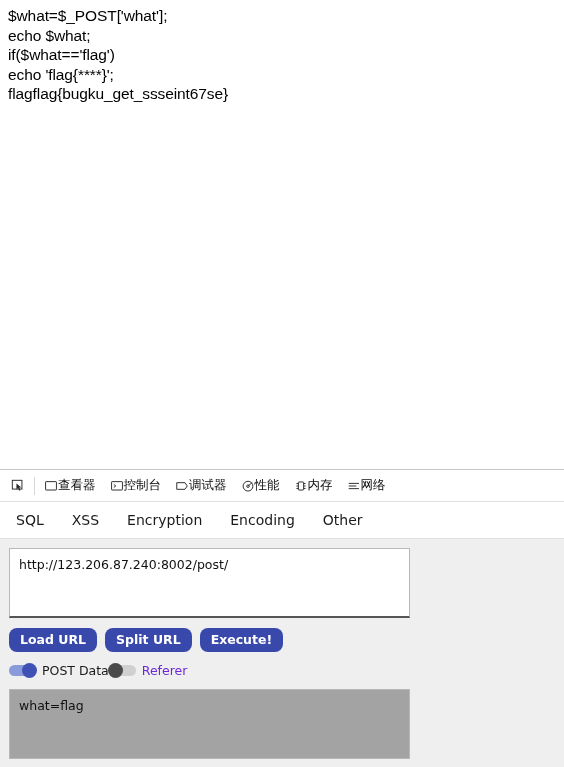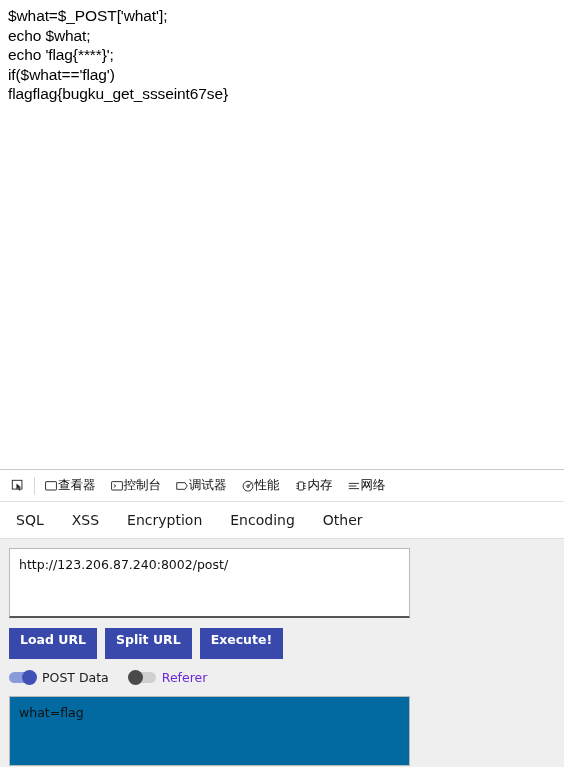--- a/index.html
+++ b/index.html
@@ -135,34 +135,33 @@
 
   .btn-row {
     display: flex;
     gap: 8px;
     margin-top: 10px;
   }
   .hb-btn {
     background: #3949ab;
     color: #ffffff;
     border: none;
-    border-radius: 0;
+    border-radius: 8px;
     font-size: 12.5px;
     font-weight: bold;
-    padding: 5px 11px 12px 11px;
+    padding: 5px 11px 5px 11px;
     cursor: pointer;
     font-family: "DejaVu Sans", "Liberation Sans", sans-serif;
     line-height: 14px;
   }
 
   .toggle-row {
     display: flex;
     align-items: center;
     margin-top: 11px;
-    gap: 20px;
   }
   .tg {
     display: flex;
     align-items: center;
     gap: 6px;
     cursor: pointer;
   }
   .tg-track {
     position: relative;
     width: 27px;
@@ -186,42 +185,42 @@
     color: #1a1a1a;
     white-space: nowrap;
     font-family: "DejaVu Sans", "Liberation Sans", sans-serif;
   }
   .tg.off .tg-lbl { color: #6d28d9; }
 
   .post-box {
     margin-top: 11px;
     width: 401px;
     height: 70px;
-    background: #0369a1;
+    background: #a3a3a3;
     border: 1px solid #b8b8b8;
     padding: 8px 9px;
     font-size: 12.5px;
     line-height: 16px;
     color: #111111;
     overflow: hidden;
     font-family: "DejaVu Sans", "Liberation Sans", sans-serif;
     white-space: pre-wrap;
     word-break: break-all;
   }
 </style>
 </head>
 <body>
 
 <div id="page">
 
   <div class="page-content">
     <div class="code-line">$what=$_POST['what'];</div>
     <div class="code-line">echo $what;</div>
+    <div class="code-line">if($what=='flag')</div>
     <div class="code-line">echo 'flag{****}';</div>
-    <div class="code-line">if($what=='flag')</div>
     <div class="code-line">flagflag{bugku_get_ssseint67se}</div>
   </div>
 
   <div class="devtools">
 
     <div class="dt-toolbar">
 
       <div class="dt-picker">
         <svg class="dt-ico" viewBox="0 0 16 16">
           <rect x="1.5" y="1.5" width="11" height="10" fill="none" stroke="#2b2b2b" stroke-width="1.1"></rect>

